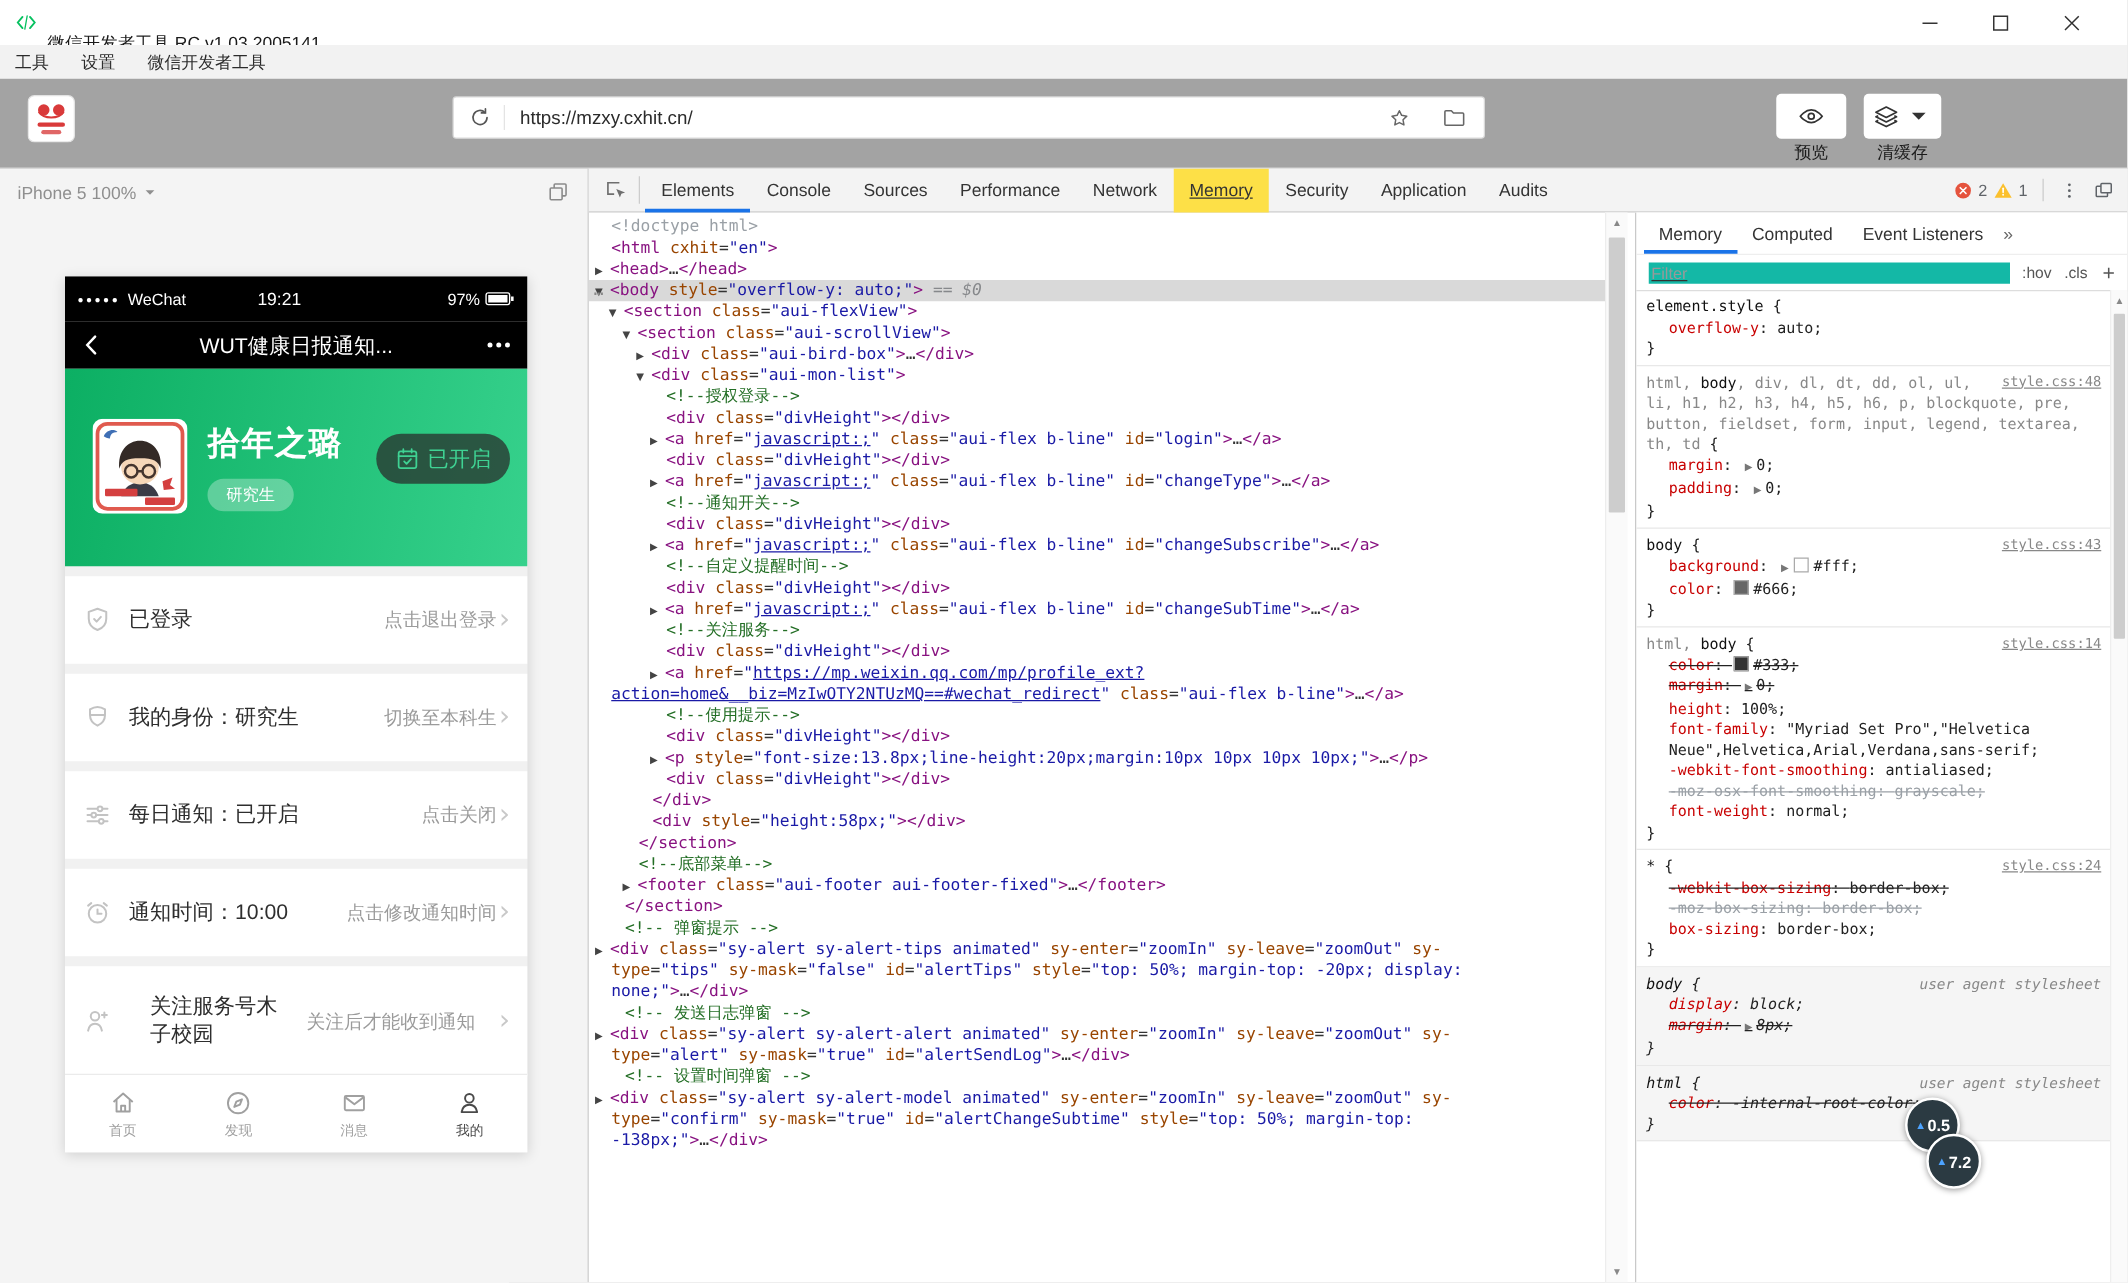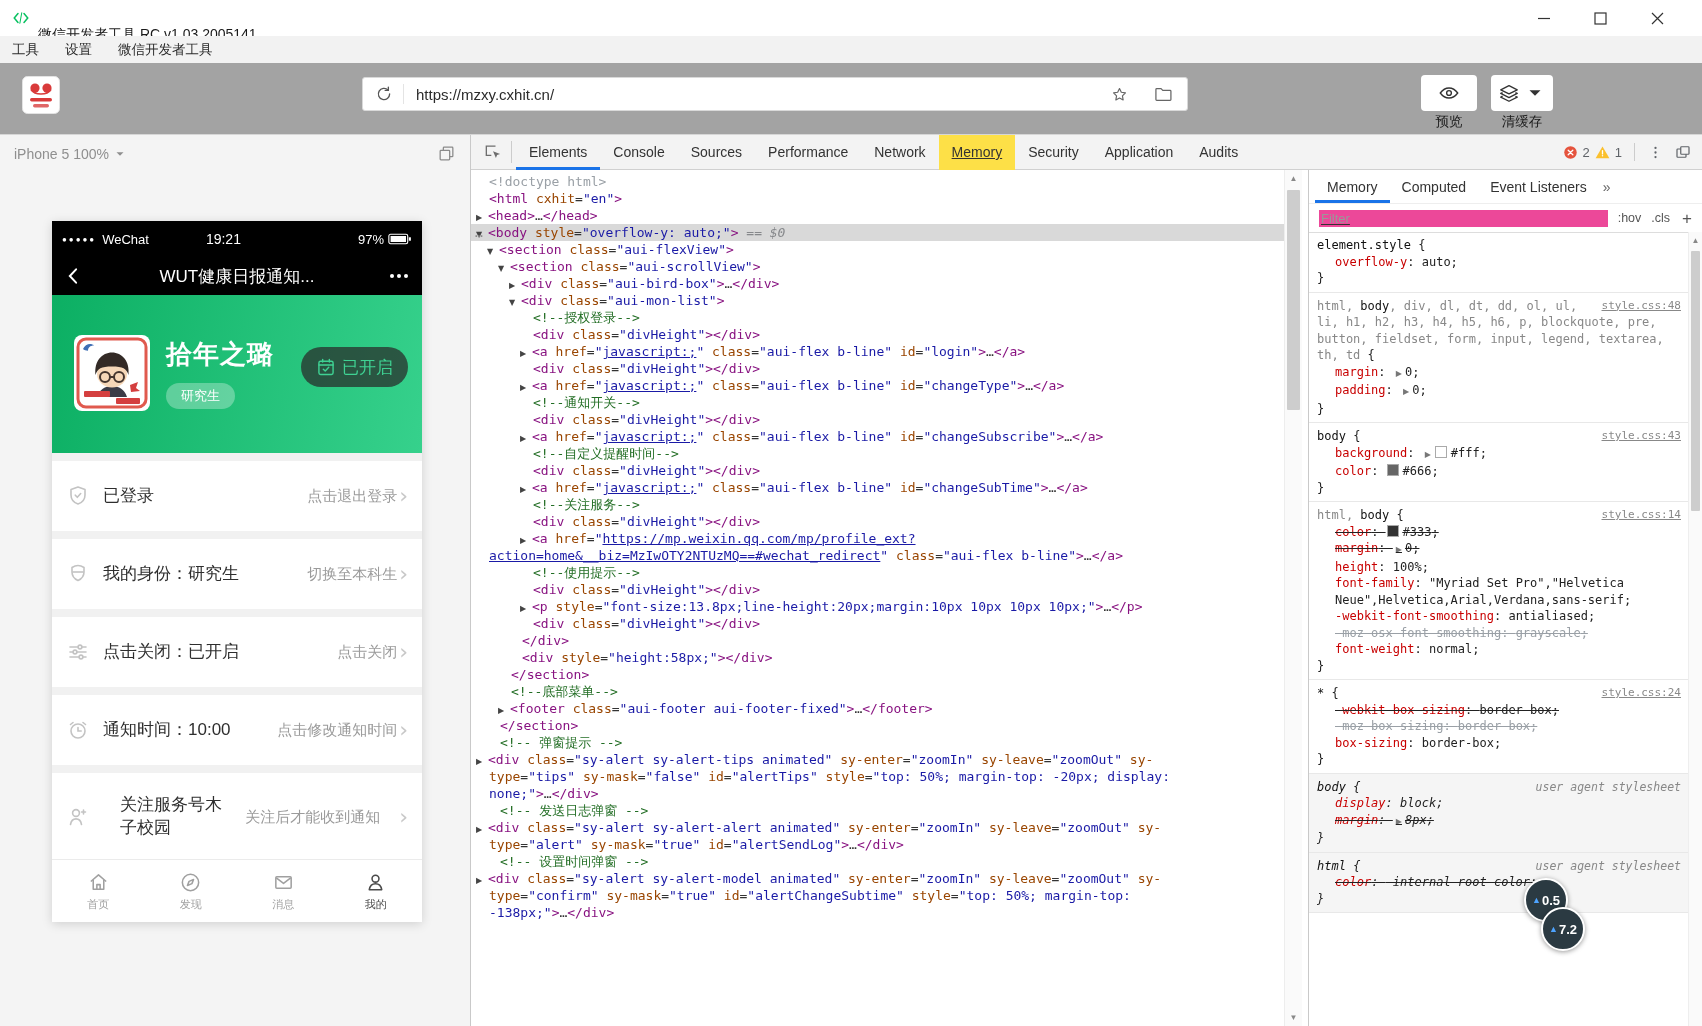--- a/index.html
+++ b/index.html
@@ -86,21 +86,21 @@
   .tk-g{color:#86888b;font-style:italic}
   .dt-vscroll{position:absolute;top:35px;left:813px;width:17px;bottom:0;background:#fafafa;border-left:1px solid #ededed;}
   .sbar-arrow{height:17px;display:flex;align-items:center;justify-content:center;color:#888;font-size:8px;}
   .sbar-thumb{position:absolute;left:2px;right:2px;background:#cdcdcd;border-radius:1px;}
   .dt-sidebar{position:absolute;top:35px;left:837px;right:0;bottom:0;border-left:1px solid #c9c9c9;box-sizing:border-box;background:#fff;}
   .sb-tabs{height:33px;display:flex;align-items:center;padding-left:6px;}
   .sb-tab{height:33px;display:flex;align-items:center;padding:0 12px;font-size:14px;color:#333;box-sizing:border-box;}
   .sb-tab.active{box-shadow:inset 0 -3px 0 #1a73e8;}
   .sb-more{color:#666;font-size:14px;margin-left:4px;}
   .sb-filter{height:28px;display:flex;align-items:center;padding:0 10px;border-bottom:1px solid #ddd;border-top:1px solid #eee;}
-  .sb-filter input{border:none;outline:none;flex:1;font-size:13px;color:#333;font-family:"Liberation Sans",sans-serif;background:#ec4899;text-decoration:underline;}
+  .sb-filter input{border:none;outline:none;flex:1;font-size:13px;color:#333;font-family:"Liberation Sans",sans-serif;background:#14b8a6;text-decoration:underline;}
   .sb-filter input::placeholder{color:#999;}
   .sb-filter .f-btn{font-size:12.5px;color:#555;margin-left:10px;}
   .sb-filter .f-add{font-size:17px;color:#555;margin-left:12px;line-height:1;}
   .sb-rules{position:absolute;top:62px;left:0;right:13px;bottom:0;overflow:hidden;font-family:"DejaVu Sans Mono",monospace;font-size:12px;line-height:16.5px;color:#222;}
   .sb-scroll{position:absolute;right:0;top:62px;width:13px;bottom:0;background:#fafafa;border-left:1px solid #eee;}
   .rule{padding:5px 8px 5px 8px;border-bottom:1px solid #e8e8e8;}
   .rule.ua-rule{background:#f5f5f5;font-style:italic;}
   .src{float:right;color:#888;font-size:11px;text-decoration:underline;margin-left:8px;}
   .src.ua{text-decoration:none;font-style:italic;font-size:11.5px;}
   .sel-g{color:#888}.sel-m{color:#111}
@@ -310,21 +310,21 @@
           </div>
           <div class="p-row">
             <span class="ricon">
               <svg viewBox="0 0 24 24" fill="none" stroke="currentColor" stroke-width="1.6" stroke-linecap="round">
                 <path d="M4 7h16M4 12h16M4 17h16"></path>
                 <circle cx="14" cy="7" r="1.9" fill="#fff"></circle>
                 <circle cx="9" cy="12" r="1.9" fill="#fff"></circle>
                 <circle cx="15" cy="17" r="1.9" fill="#fff"></circle>
               </svg>
             </span>
-            <span class="rlabel">点击关闭：已开启</span>
+            <span class="rlabel">每日通知：已开启</span>
             <span class="rhint">点击关闭</span>
             <span class="rchev">›</span>
           </div>
           <div class="p-row">
             <span class="ricon">
               <svg viewBox="0 0 24 24" fill="none" stroke="currentColor" stroke-width="1.6" stroke-linecap="round">
                 <circle cx="12" cy="13" r="7"></circle>
                 <path d="M12 9.5V13h3.2M4.5 6.5L7 4.5M19.5 6.5L17 4.5"></path>
               </svg>
             </span>

